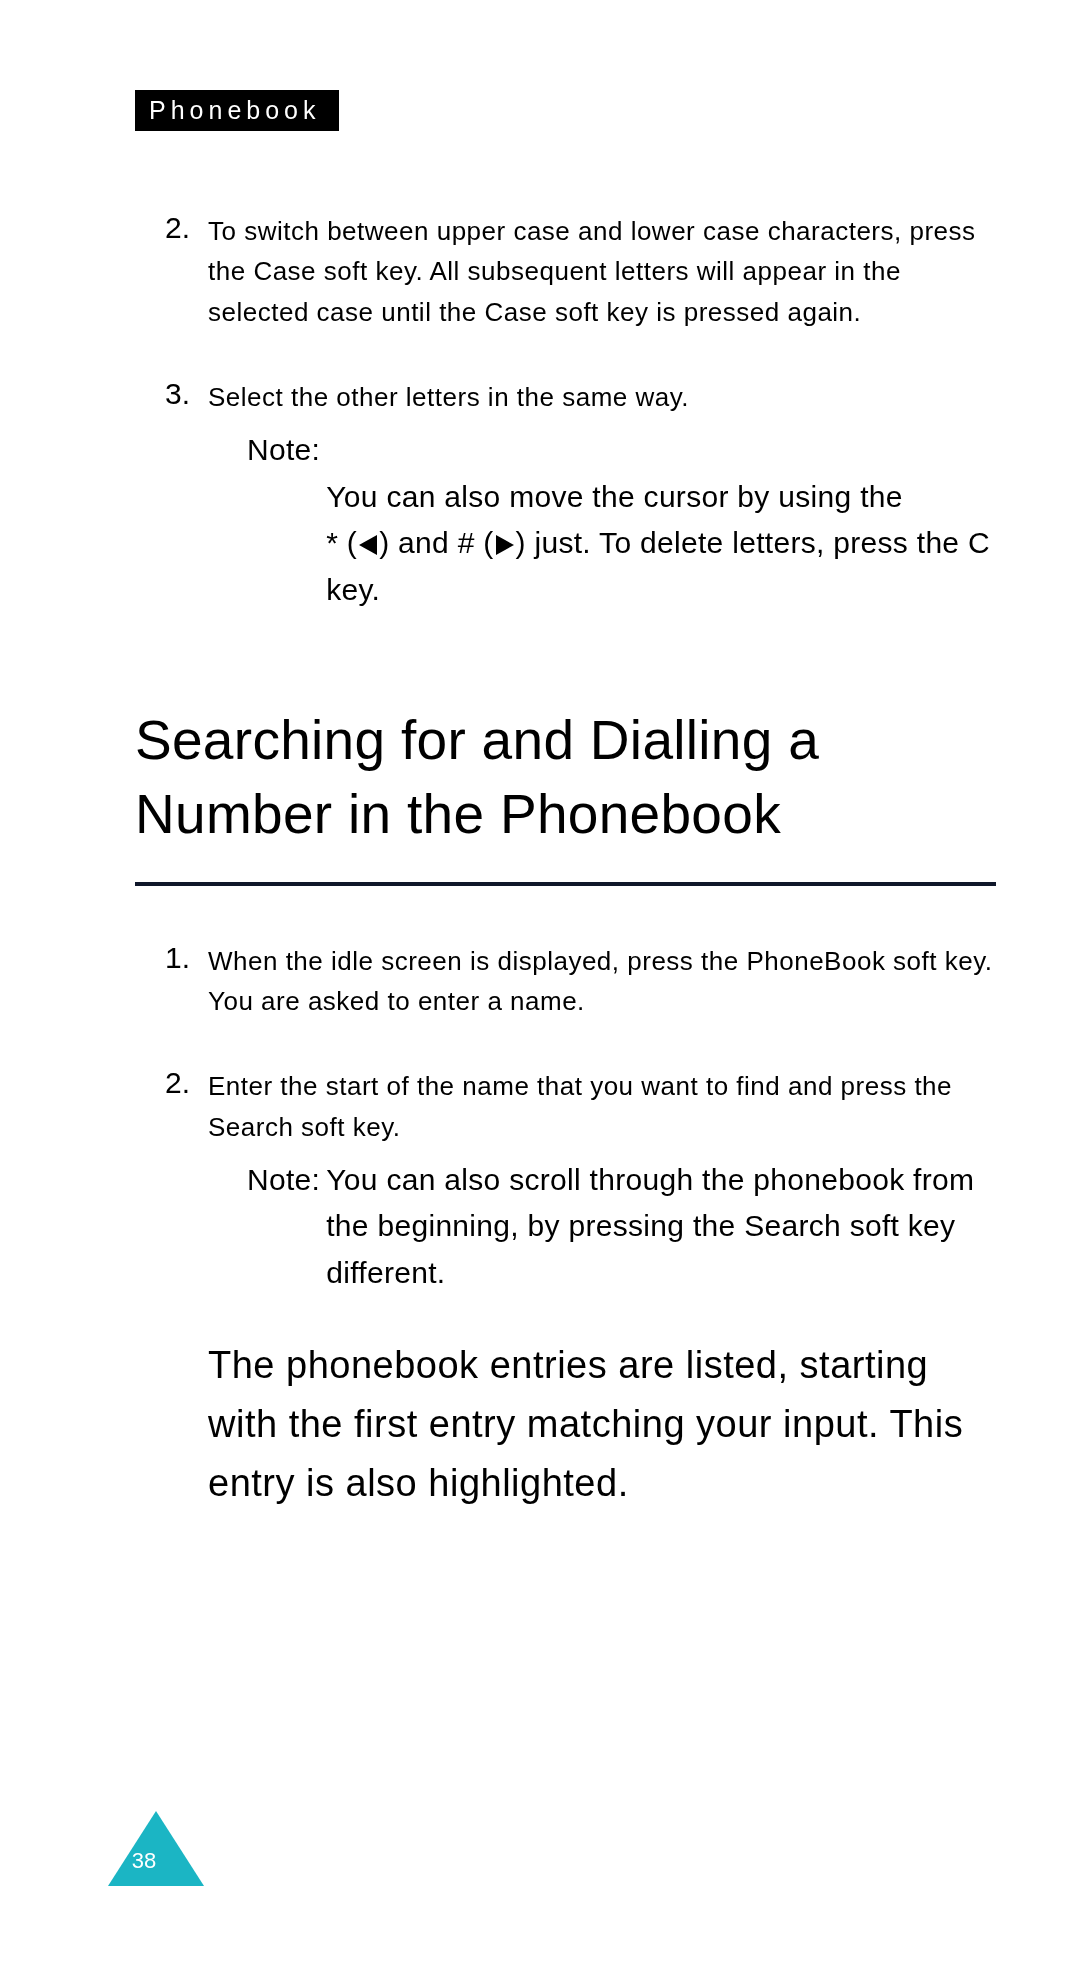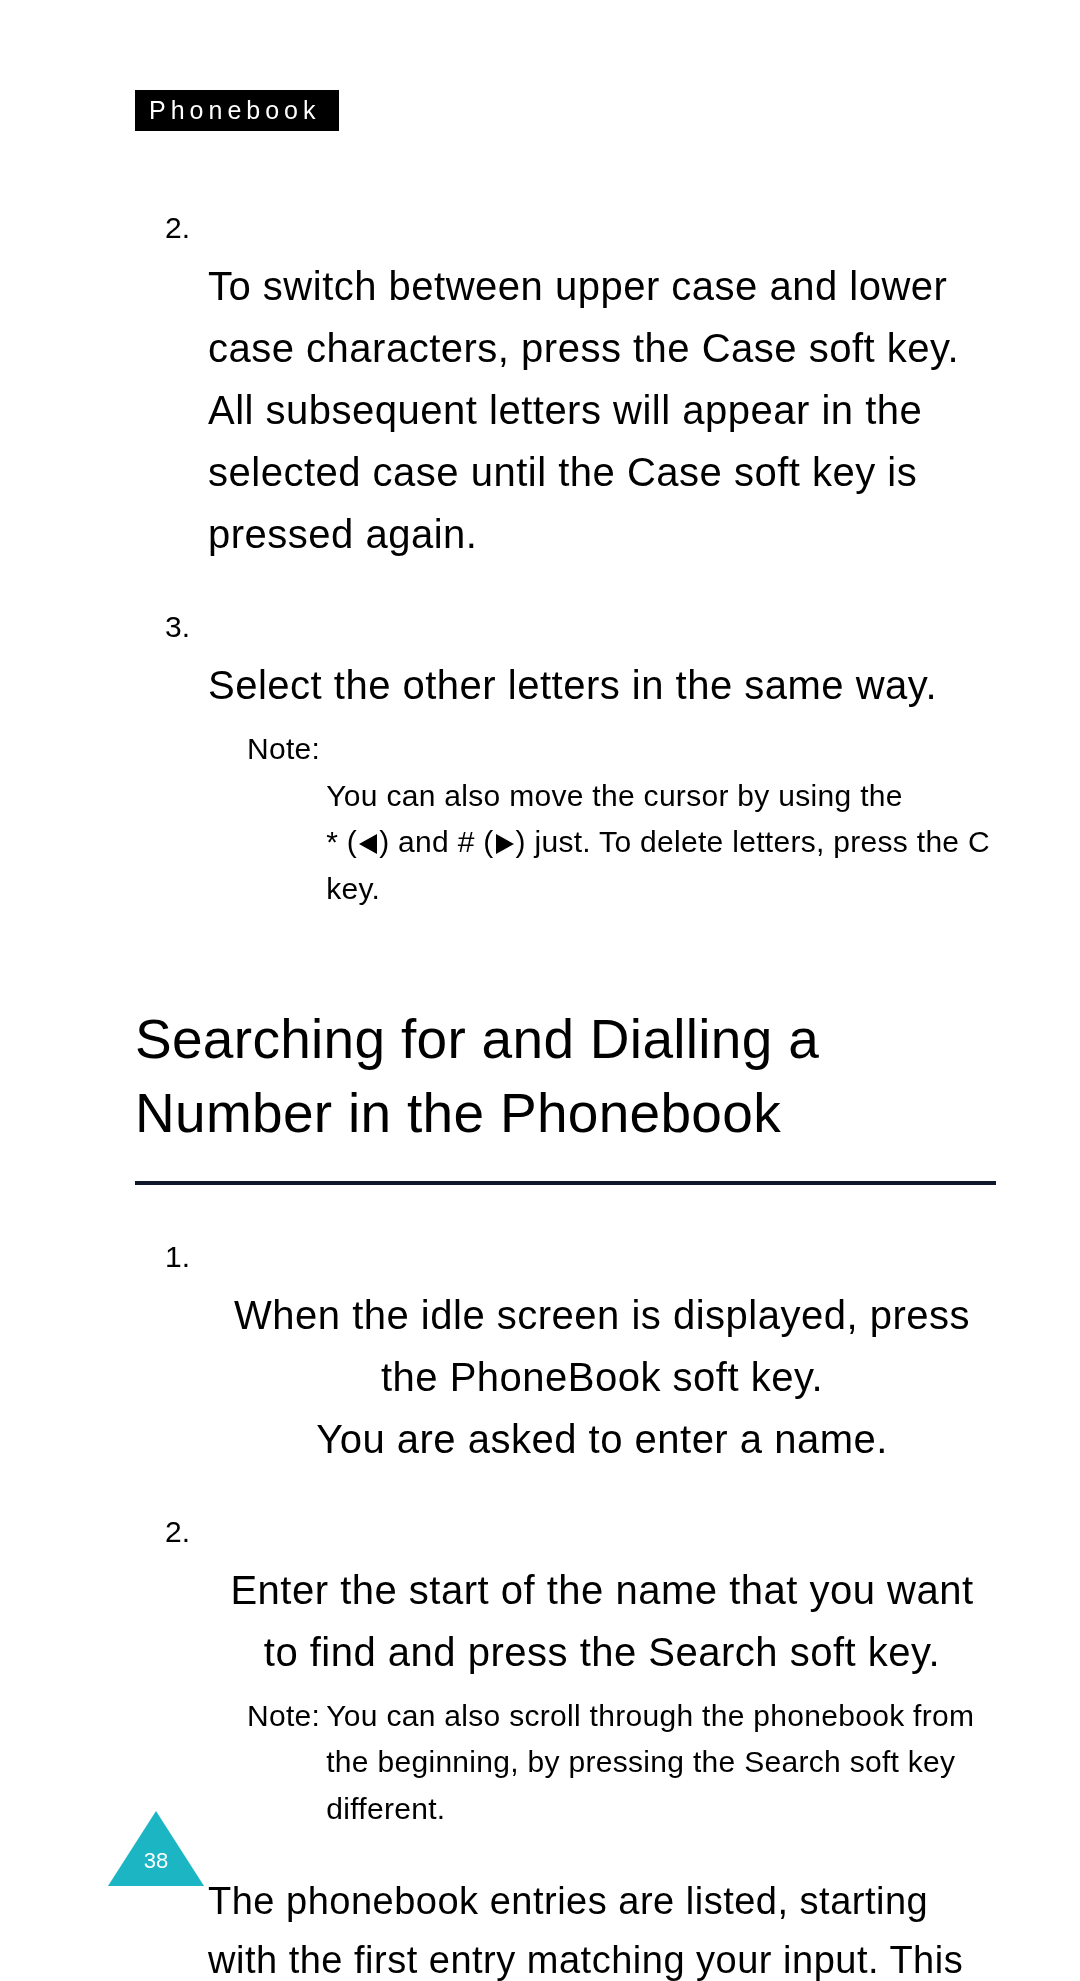--- a/index.html
+++ b/index.html
@@ -36,29 +36,28 @@
     .num-row {
       display: flex;
       align-items: flex-start;
     }
     .num-label {
       font-size: 30px;
       text-align: right;
       flex-shrink: 0;
     }
     .num-content {
-      font-size: 40px;
+      font-size: 26px;
       line-height: 1.55;
       letter-spacing: 0.5px;
-      margin-top: 44px;
     }
     .section1 .num-label { width: 55px; }
     .section1 .num-content { padding-left: 18px; }
     .section2 .num-label { width: 55px; }
-    .section2 .num-content { padding-left: 18px; text-align: center; }
+    .section2 .num-content { padding-left: 18px; }
     .note-block {
       display: flex;
       padding-left: 73px;
       font-size: 30px;
       line-height: 1.55;
       margin-top: 10px;
       letter-spacing: 0.3px;
     }
     .note-label {
       flex-shrink: 0;
@@ -82,21 +81,21 @@
       left: 108px;
       bottom: 95px;
       width: 0;
       height: 0;
       border-left: 48px solid transparent;
       border-right: 48px solid transparent;
       border-bottom: 75px solid #1bb5c4;
     }
     .page-number {
       position: absolute;
-      left: 108px;
+      left: 96px;
       bottom: 95px;
       width: 96px;
       text-align: center;
       color: #fff;
       font-size: 22px;
       line-height: 50px;
     }
     .tri-left {
       display: inline-block;
       width: 0;

